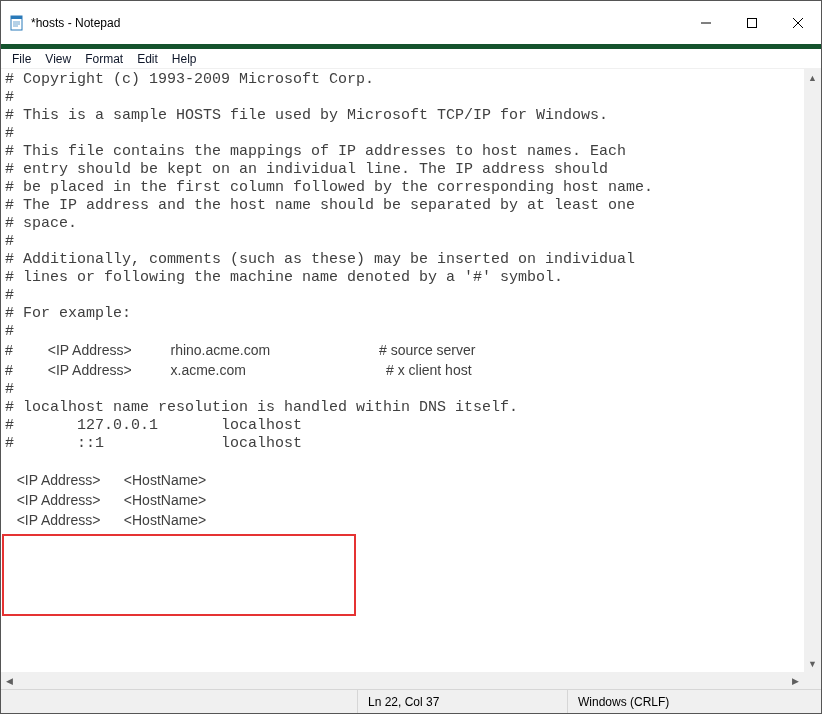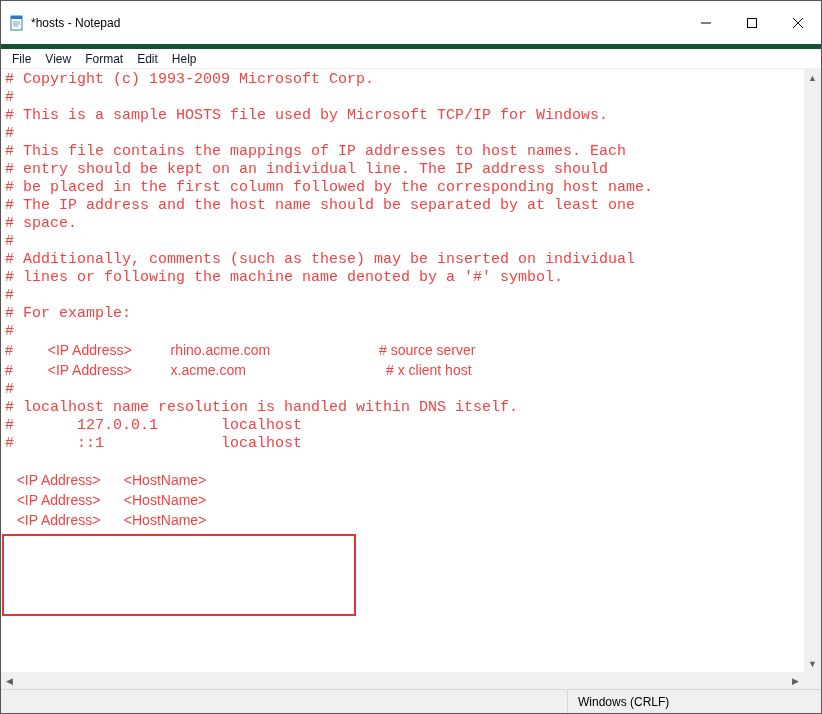--- a/index.html
+++ b/index.html
@@ -58,21 +58,21 @@
     overflow: hidden;
     background: #fff;
   }
   .editor {
     position: absolute; inset: 0 17px 17px 0;
     padding: 2px 4px;
     font-family: Consolas, "Courier New", monospace;
     font-size: 15px;
     line-height: 18px;
     white-space: pre;
-    color: #ef4444;
+    color: #404040;
     overflow: hidden;
   }
   .sans { font-family: "Segoe UI", Arial, sans-serif; font-size: 14px; line-height: 18px; }
   .highlight-box {
     position: absolute;
     border: 2px solid #e53333;
   }
   .scroll-v {
     position: absolute; right: 0; top: 0; bottom: 17px; width: 17px;
     background: #f0f0f0;
@@ -191,16 +191,17 @@
   </div>
   <div class="scroll-h">
     <div class="scroll-btn">◀</div>
     <div class="scroll-btn">▶</div>
   </div>
   <div class="scroll-corner"></div>
 </div>
 
 <div class="statusbar">
   <div class="status-cell first"></div>
+  <div class="status-cell lncol">Ln 22, Col 37</div>
   <div class="status-cell zoom">100%</div>
   <div class="status-cell le">Windows (CRLF)</div>
   <div class="status-cell enc">UTF-8</div>
 </div>
 
 </body></html>

